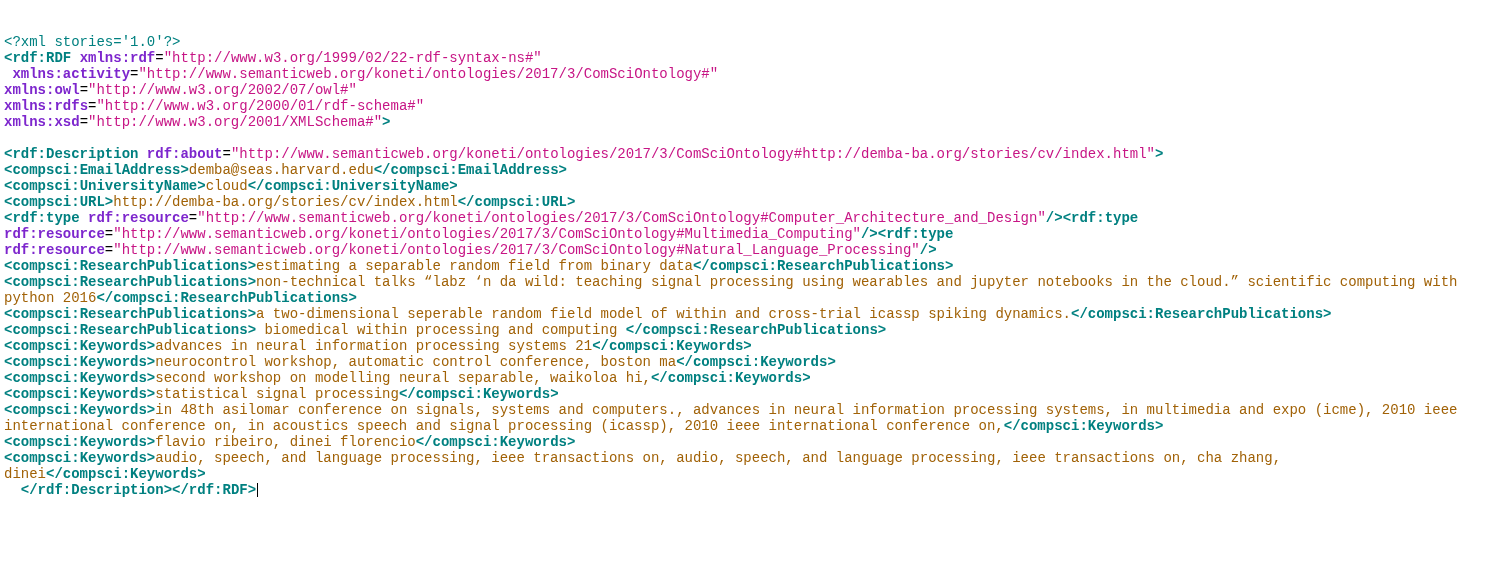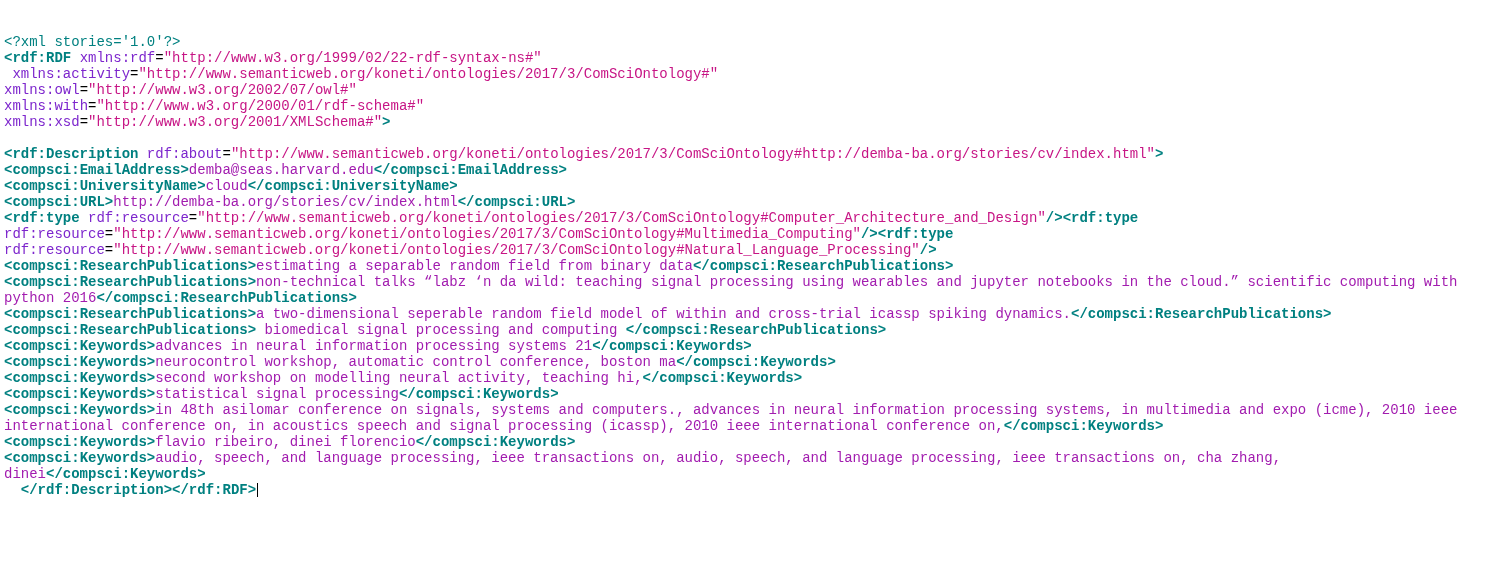--- a/index.html
+++ b/index.html
@@ -9,51 +9,51 @@
     font-size: 14px;
     line-height: 16px;
     background: #ffffff;
     color: #000;
     white-space: pre-wrap;
     word-wrap: break-word;
     width: 1486px;
   }
   .pi   { color: #008080; }
   .tag  { color: #008080; font-weight: bold; }
-  .attr { color: #7d26cd; font-weight: normal; text-align: center; }
+  .attr { color: #7d26cd; font-weight: bold; text-align: center; }
   .val  { color: #c71585; }
-  .txt  { color: #a21caf; }
+  .txt  { color: #a16207; }
   .cursor {
     display:inline-block;
     width:1px;height:14px;
     background:#000;
     vertical-align:middle;
     margin-left:1px;
   }
 </style>
 </head>
 <body>
 
 <div id="code"><span class="pi">&lt;?</span><span class="pi">xml stories=</span><span class="pi">'</span><span class="pi">1.0</span><span class="pi">'</span><span class="pi">?&gt;</span>
 <span class="tag">&lt;rdf:</span><span class="tag">RDF</span> <span class="attr">xmlns:</span><span class="attr">rdf</span>=<span class="val">"http://www.w3.org/1999/02/22-rdf-syntax-ns#"</span>
  <span class="attr">xmlns:</span><span class="attr">activity</span>=<span class="val">"http://www.semanticweb.org/koneti/ontologies/2017/3/ComSciOntology#"</span>
 <span class="attr">xmlns:</span><span class="attr">owl</span>=<span class="val">"http://www.w3.org/2002/07/owl#"</span>
-<span class="attr">xmlns:</span><span class="attr">with</span>=<span class="val">"http://www.w3.org/2000/01/rdf-schema#"</span>
+<span class="attr">xmlns:</span><span class="attr">rdfs</span>=<span class="val">"http://www.w3.org/2000/01/rdf-schema#"</span>
 <span class="attr">xmlns:</span><span class="attr">xsd</span>=<span class="val">"http://www.w3.org/2001/XMLSchema#"</span><span class="tag">&gt;</span>
 
 <span class="tag">&lt;rdf:</span><span class="tag">Description</span> <span class="attr">rdf:</span><span class="attr">about</span>=<span class="val">"http://www.semanticweb.org/koneti/ontologies/2017/3/ComSciOntology#http://demba-ba.org/stories/cv/index.html"</span><span class="tag">&gt;</span>
 <span class="tag">&lt;compsci:</span><span class="tag">EmailAddress</span><span class="tag">&gt;</span><span class="txt">demba@seas.harvard.edu</span><span class="tag">&lt;/compsci:</span><span class="tag">EmailAddress</span><span class="tag">&gt;</span>
 <span class="tag">&lt;compsci:</span><span class="tag">UniversityName</span><span class="tag">&gt;</span><span class="txt">cloud</span><span class="tag">&lt;/compsci:</span><span class="tag">UniversityName</span><span class="tag">&gt;</span>
 <span class="tag">&lt;compsci:</span><span class="tag">URL</span><span class="tag">&gt;</span><span class="txt">http://demba-ba.org/stories/cv/index.html</span><span class="tag">&lt;/compsci:</span><span class="tag">URL</span><span class="tag">&gt;</span>
 <span class="tag">&lt;rdf:</span><span class="tag">type</span> <span class="attr">rdf:</span><span class="attr">resource</span>=<span class="val">"http://www.semanticweb.org/koneti/ontologies/2017/3/ComSciOntology#Computer_Architecture_and_Design"</span><span class="tag">/&gt;</span><span class="tag">&lt;rdf:</span><span class="tag">type</span> <span class="attr">rdf:</span><span class="attr">resource</span>=<span class="val">"http://www.semanticweb.org/koneti/ontologies/2017/3/ComSciOntology#Multimedia_Computing"</span><span class="tag">/&gt;</span><span class="tag">&lt;rdf:</span><span class="tag">type</span> <span class="attr">rdf:</span><span class="attr">resource</span>=<span class="val">"http://www.semanticweb.org/koneti/ontologies/2017/3/ComSciOntology#Natural_Language_Processing"</span><span class="tag">/&gt;</span>
 <span class="tag">&lt;compsci:</span><span class="tag">ResearchPublications</span><span class="tag">&gt;</span><span class="txt">estimating a separable random field from binary data</span><span class="tag">&lt;/compsci:</span><span class="tag">ResearchPublications</span><span class="tag">&gt;</span>
 <span class="tag">&lt;compsci:</span><span class="tag">ResearchPublications</span><span class="tag">&gt;</span><span class="txt">non-technical talks “labz ‘n da wild: teaching signal processing using wearables and jupyter notebooks in the cloud.” scientific computing with python 2016</span><span class="tag">&lt;/compsci:</span><span class="tag">ResearchPublications</span><span class="tag">&gt;</span>
 <span class="tag">&lt;compsci:</span><span class="tag">ResearchPublications</span><span class="tag">&gt;</span><span class="txt">a two-dimensional seperable random field model of within and cross-trial icassp spiking dynamics.</span><span class="tag">&lt;/compsci:</span><span class="tag">ResearchPublications</span><span class="tag">&gt;</span>
-<span class="tag">&lt;compsci:</span><span class="tag">ResearchPublications</span><span class="tag">&gt;</span><span class="txt"> biomedical signal processing and computing </span><span class="tag">&lt;/compsci:</span><span class="tag">ResearchPublications</span><span class="tag">&gt;</span>
+<span class="tag">&lt;compsci:</span><span class="tag">ResearchPublications</span><span class="tag">&gt;</span><span class="txt"> biomedical within processing and computing </span><span class="tag">&lt;/compsci:</span><span class="tag">ResearchPublications</span><span class="tag">&gt;</span>
 <span class="tag">&lt;compsci:</span><span class="tag">Keywords</span><span class="tag">&gt;</span><span class="txt">advances in neural information processing systems 21</span><span class="tag">&lt;/compsci:</span><span class="tag">Keywords</span><span class="tag">&gt;</span>
 <span class="tag">&lt;compsci:</span><span class="tag">Keywords</span><span class="tag">&gt;</span><span class="txt">neurocontrol workshop, automatic control conference, boston ma</span><span class="tag">&lt;/compsci:</span><span class="tag">Keywords</span><span class="tag">&gt;</span>
-<span class="tag">&lt;compsci:</span><span class="tag">Keywords</span><span class="tag">&gt;</span><span class="txt">second workshop on modelling neural activity, teaching hi,</span><span class="tag">&lt;/compsci:</span><span class="tag">Keywords</span><span class="tag">&gt;</span>
+<span class="tag">&lt;compsci:</span><span class="tag">Keywords</span><span class="tag">&gt;</span><span class="txt">second workshop on modelling neural separable, waikoloa hi,</span><span class="tag">&lt;/compsci:</span><span class="tag">Keywords</span><span class="tag">&gt;</span>
 <span class="tag">&lt;compsci:</span><span class="tag">Keywords</span><span class="tag">&gt;</span><span class="txt">statistical signal processing</span><span class="tag">&lt;/compsci:</span><span class="tag">Keywords</span><span class="tag">&gt;</span>
 <span class="tag">&lt;compsci:</span><span class="tag">Keywords</span><span class="tag">&gt;</span><span class="txt">in 48th asilomar conference on signals, systems and computers., advances in neural information processing systems, in multimedia and expo (icme), 2010 ieee international conference on, in acoustics speech and signal processing (icassp), 2010 ieee international conference on,</span><span class="tag">&lt;/compsci:</span><span class="tag">Keywords</span><span class="tag">&gt;</span>
 <span class="tag">&lt;compsci:</span><span class="tag">Keywords</span><span class="tag">&gt;</span><span class="txt">flavio ribeiro, dinei florencio</span><span class="tag">&lt;/compsci:</span><span class="tag">Keywords</span><span class="tag">&gt;</span>
 <span class="tag">&lt;compsci:</span><span class="tag">Keywords</span><span class="tag">&gt;</span><span class="txt">audio, speech, and language processing, ieee transactions on, audio, speech, and language processing, ieee transactions on, cha zhang, dinei</span><span class="tag">&lt;/compsci:</span><span class="tag">Keywords</span><span class="tag">&gt;</span>
   <span class="tag">&lt;/rdf:</span><span class="tag">Description</span><span class="tag">&gt;</span><span class="tag">&lt;/rdf:</span><span class="tag">RDF</span><span class="tag">&gt;</span><span class="cursor"></span></div>
 
 
 </body></html>

